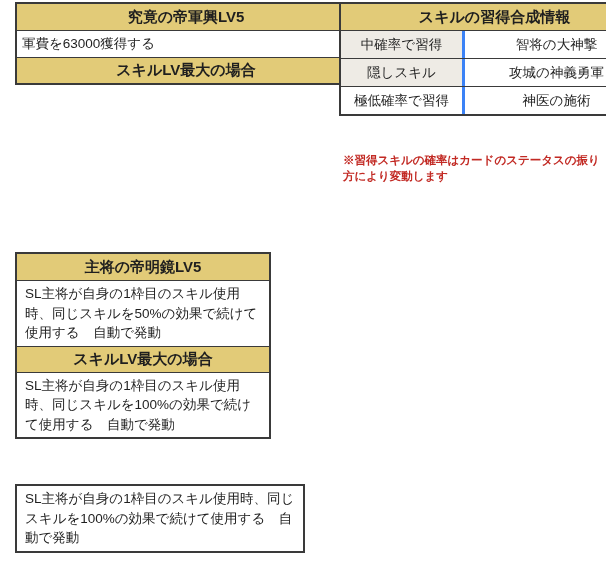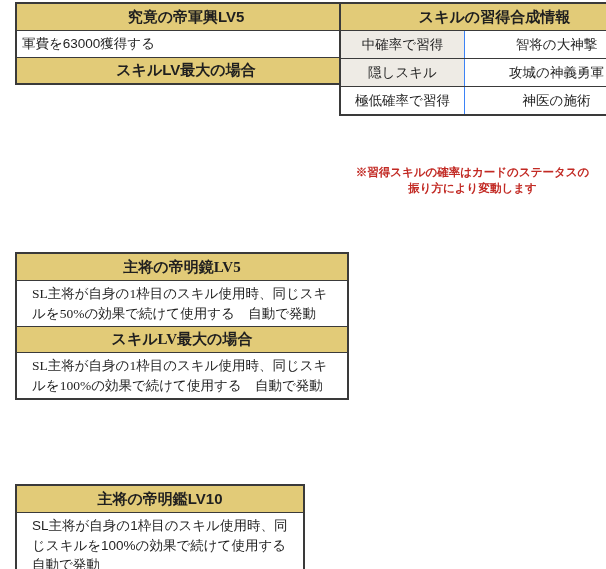--- a/index.html
+++ b/index.html
@@ -28,57 +28,57 @@
   .hdr {
     background:#e2cb78;
     justify-content:center;
     font-size:15px;
     font-weight:bold;
     min-height:26px;
     text-align:center;
   }
   .cell-body {
     font-size:13.5px;
-    padding:3px 15px;
+    padding:3px 8px;
     line-height:19.5px;
   }
   .single {
     font-size:13.5px;
     padding:0 5px;
   }
 
   
   .duo { align-items:stretch; min-height:28px; }
   .duo .c {
     display:flex; align-items:center; justify-content:center;
     font-size:13.5px;
     text-align:center;
     padding:2px 3px;
   }
   .duo .c.left {
     flex:0 0 124px;
-    border-right:1px solid #3b82f6;
+    border-right:3px solid #3b82f6;
   }
   .duo .c.right { flex:1 1 auto;text-align:center; }
   .duo.shade .c.left { background:#eeebe5; }
 
   #t1 { left:15px; top:2px;   width:342px; }
   #t2 { left:339px; top:2px;  width:311px; }
-  #t3 { left:15px; top:252px; width:334px;font-family:Liberation Serif, serif; }
+  #t3 { left:15px; top:252px; width:256px; }
   #t4 { left:15px; top:484px; width:290px; }
 
   #notes {
     position:absolute;
     left:339px; top:149px; width:267px;
     color:#c22a24;
     font-size:11.5px;
     font-weight:bold;
     line-height:15.5px;
   }
-  #notes p { margin:16px;text-align:center; }
+  #notes p { margin:4px; }
 </style>
 </head>
 <body>
 
 <div class="tbl" id="t1">
   <div class="row hdr">究竟の帝軍興LV5</div>
   <div class="row single">軍費を63000獲得する</div>
   <div class="row hdr">スキルLV最大の場合</div>
 </div>
 
@@ -103,15 +103,14 @@
 </div>
 
 <div class="tbl" id="t3">
   <div class="row hdr">主将の帝明鏡LV5</div>
   <div class="row cell-body">SL主将が自身の1枠目のスキル使用時、同じスキルを50%の効果で続けて使用する　自動で発動</div>
   <div class="row hdr">スキルLV最大の場合</div>
   <div class="row cell-body">SL主将が自身の1枠目のスキル使用時、同じスキルを100%の効果で続けて使用する　自動で発動</div>
 </div>
 
 <div class="tbl" id="t4">
-  <div class="row hdr">主将の帝明鑑LV10</div>
   <div class="row cell-body">SL主将が自身の1枠目のスキル使用時、同じスキルを100%の効果で続けて使用する　自動で発動</div>
 </div>
 
 </body></html>

